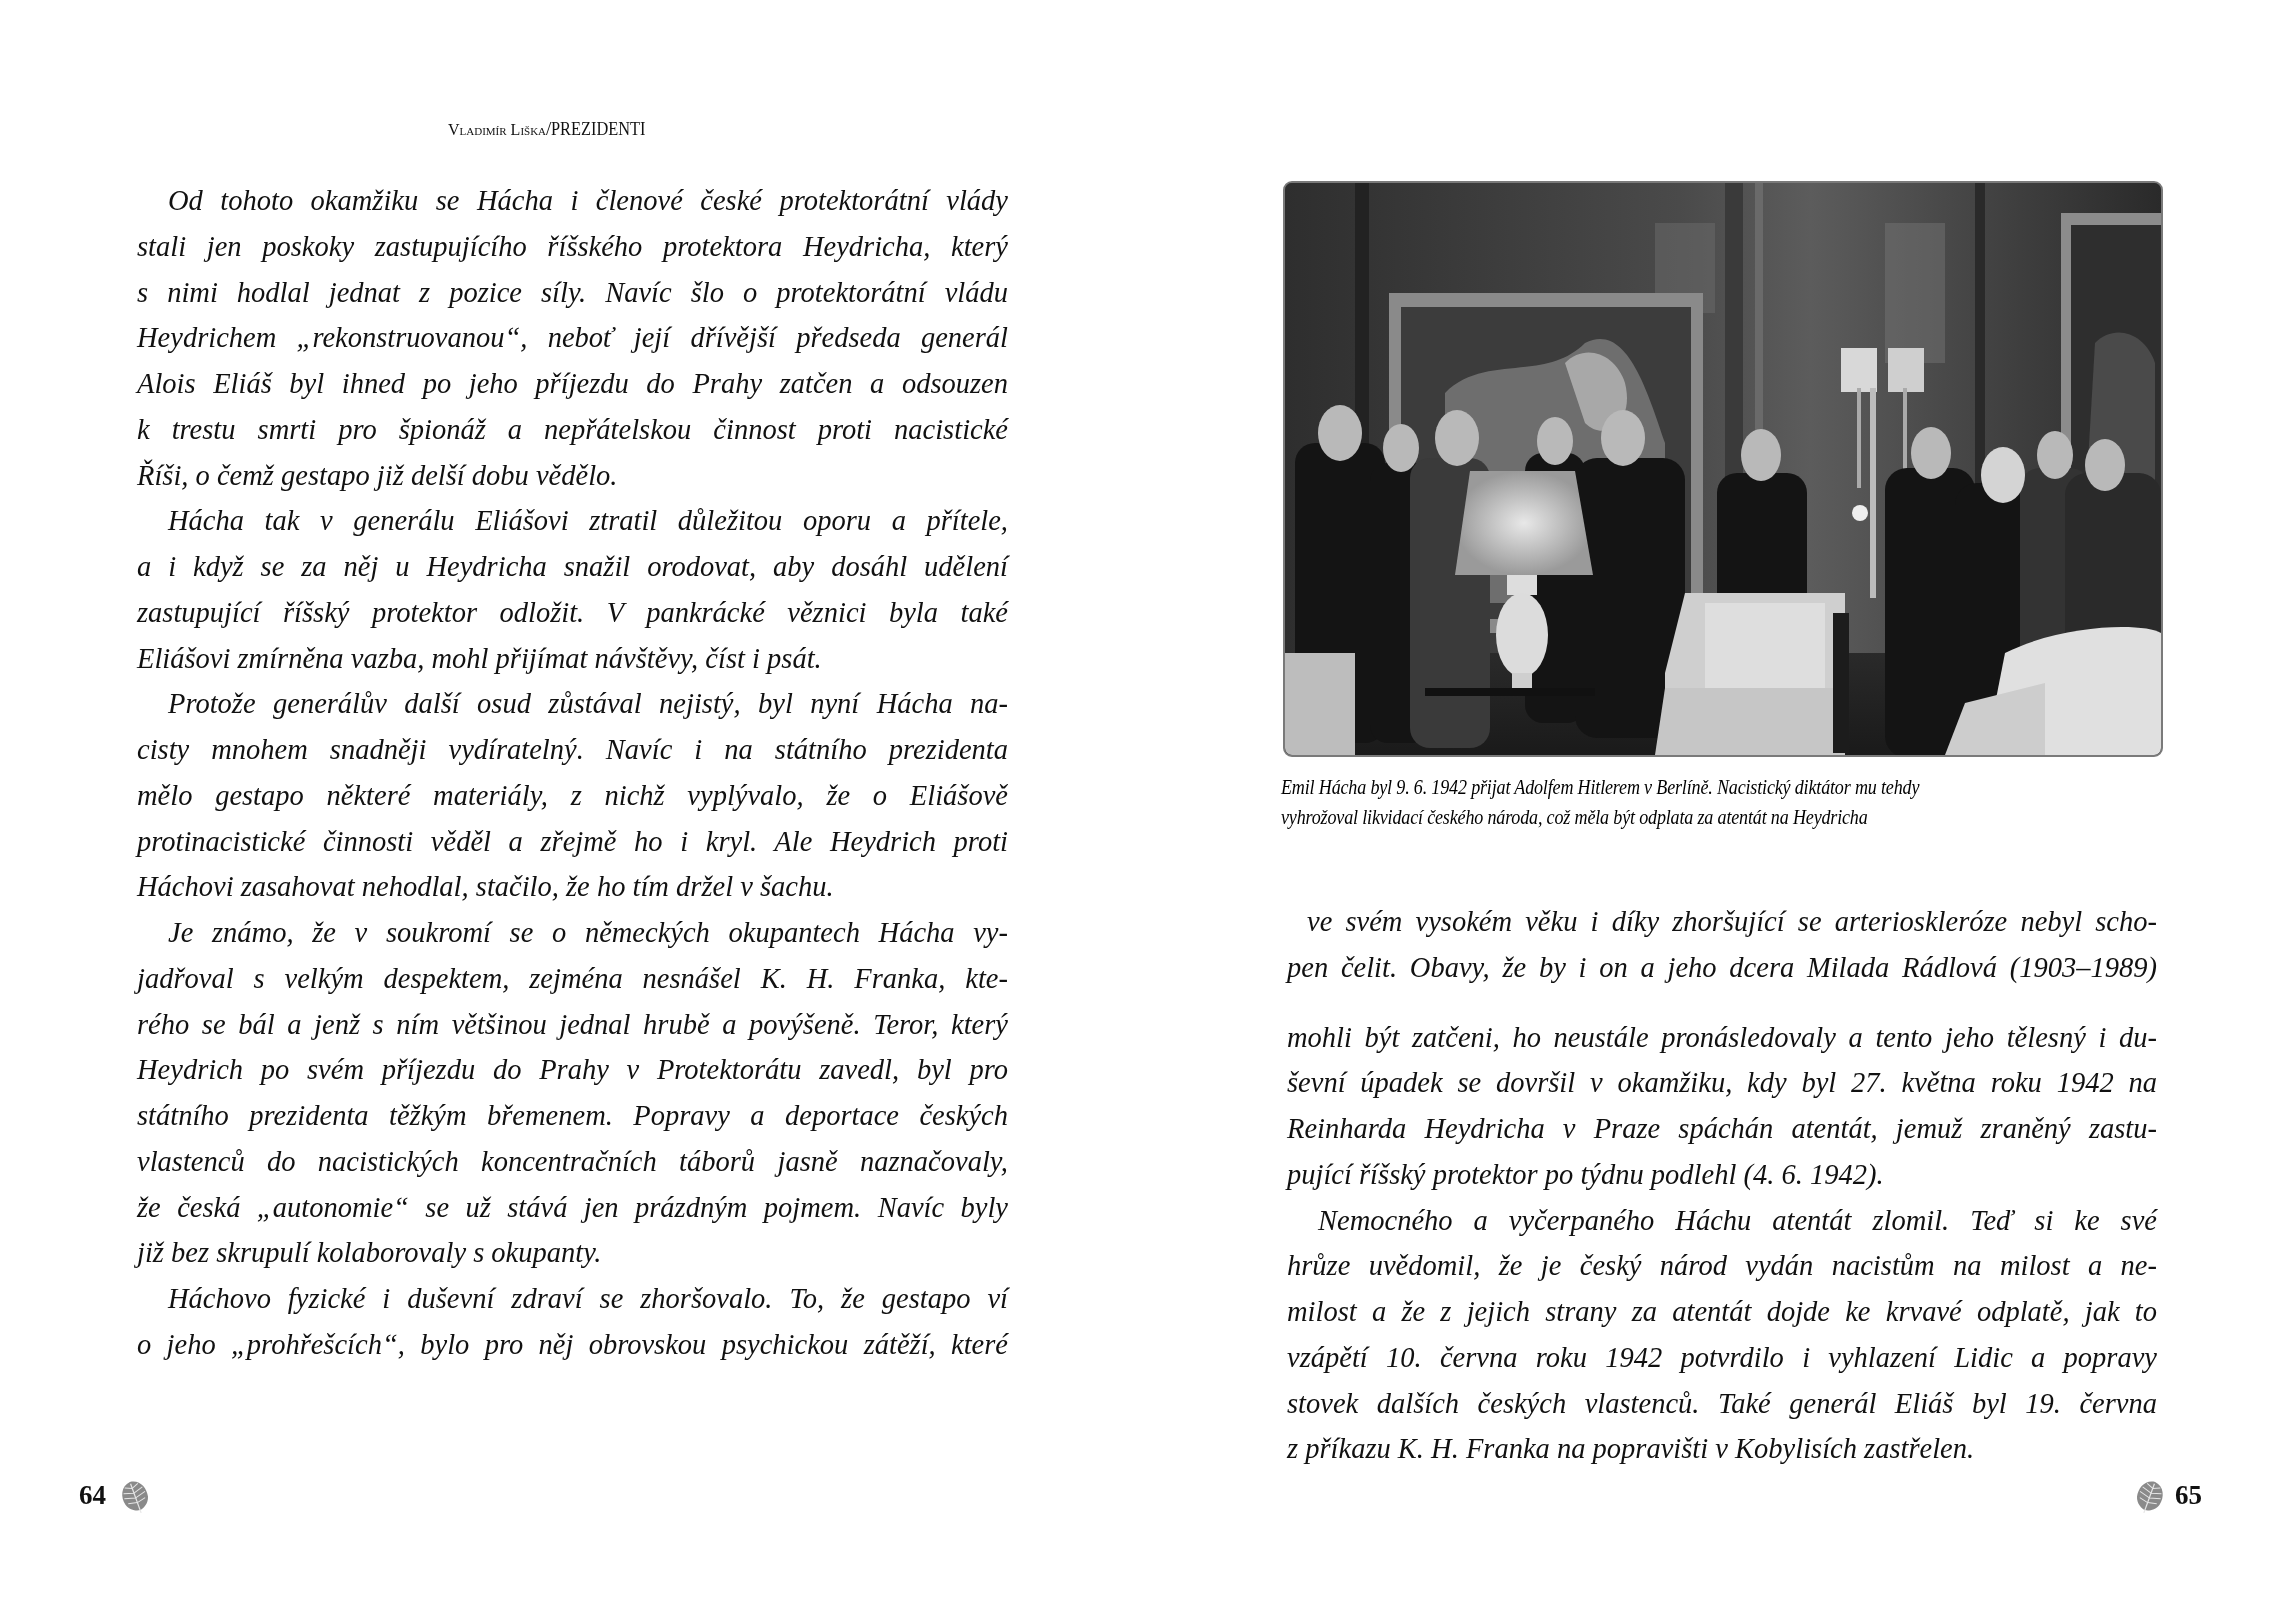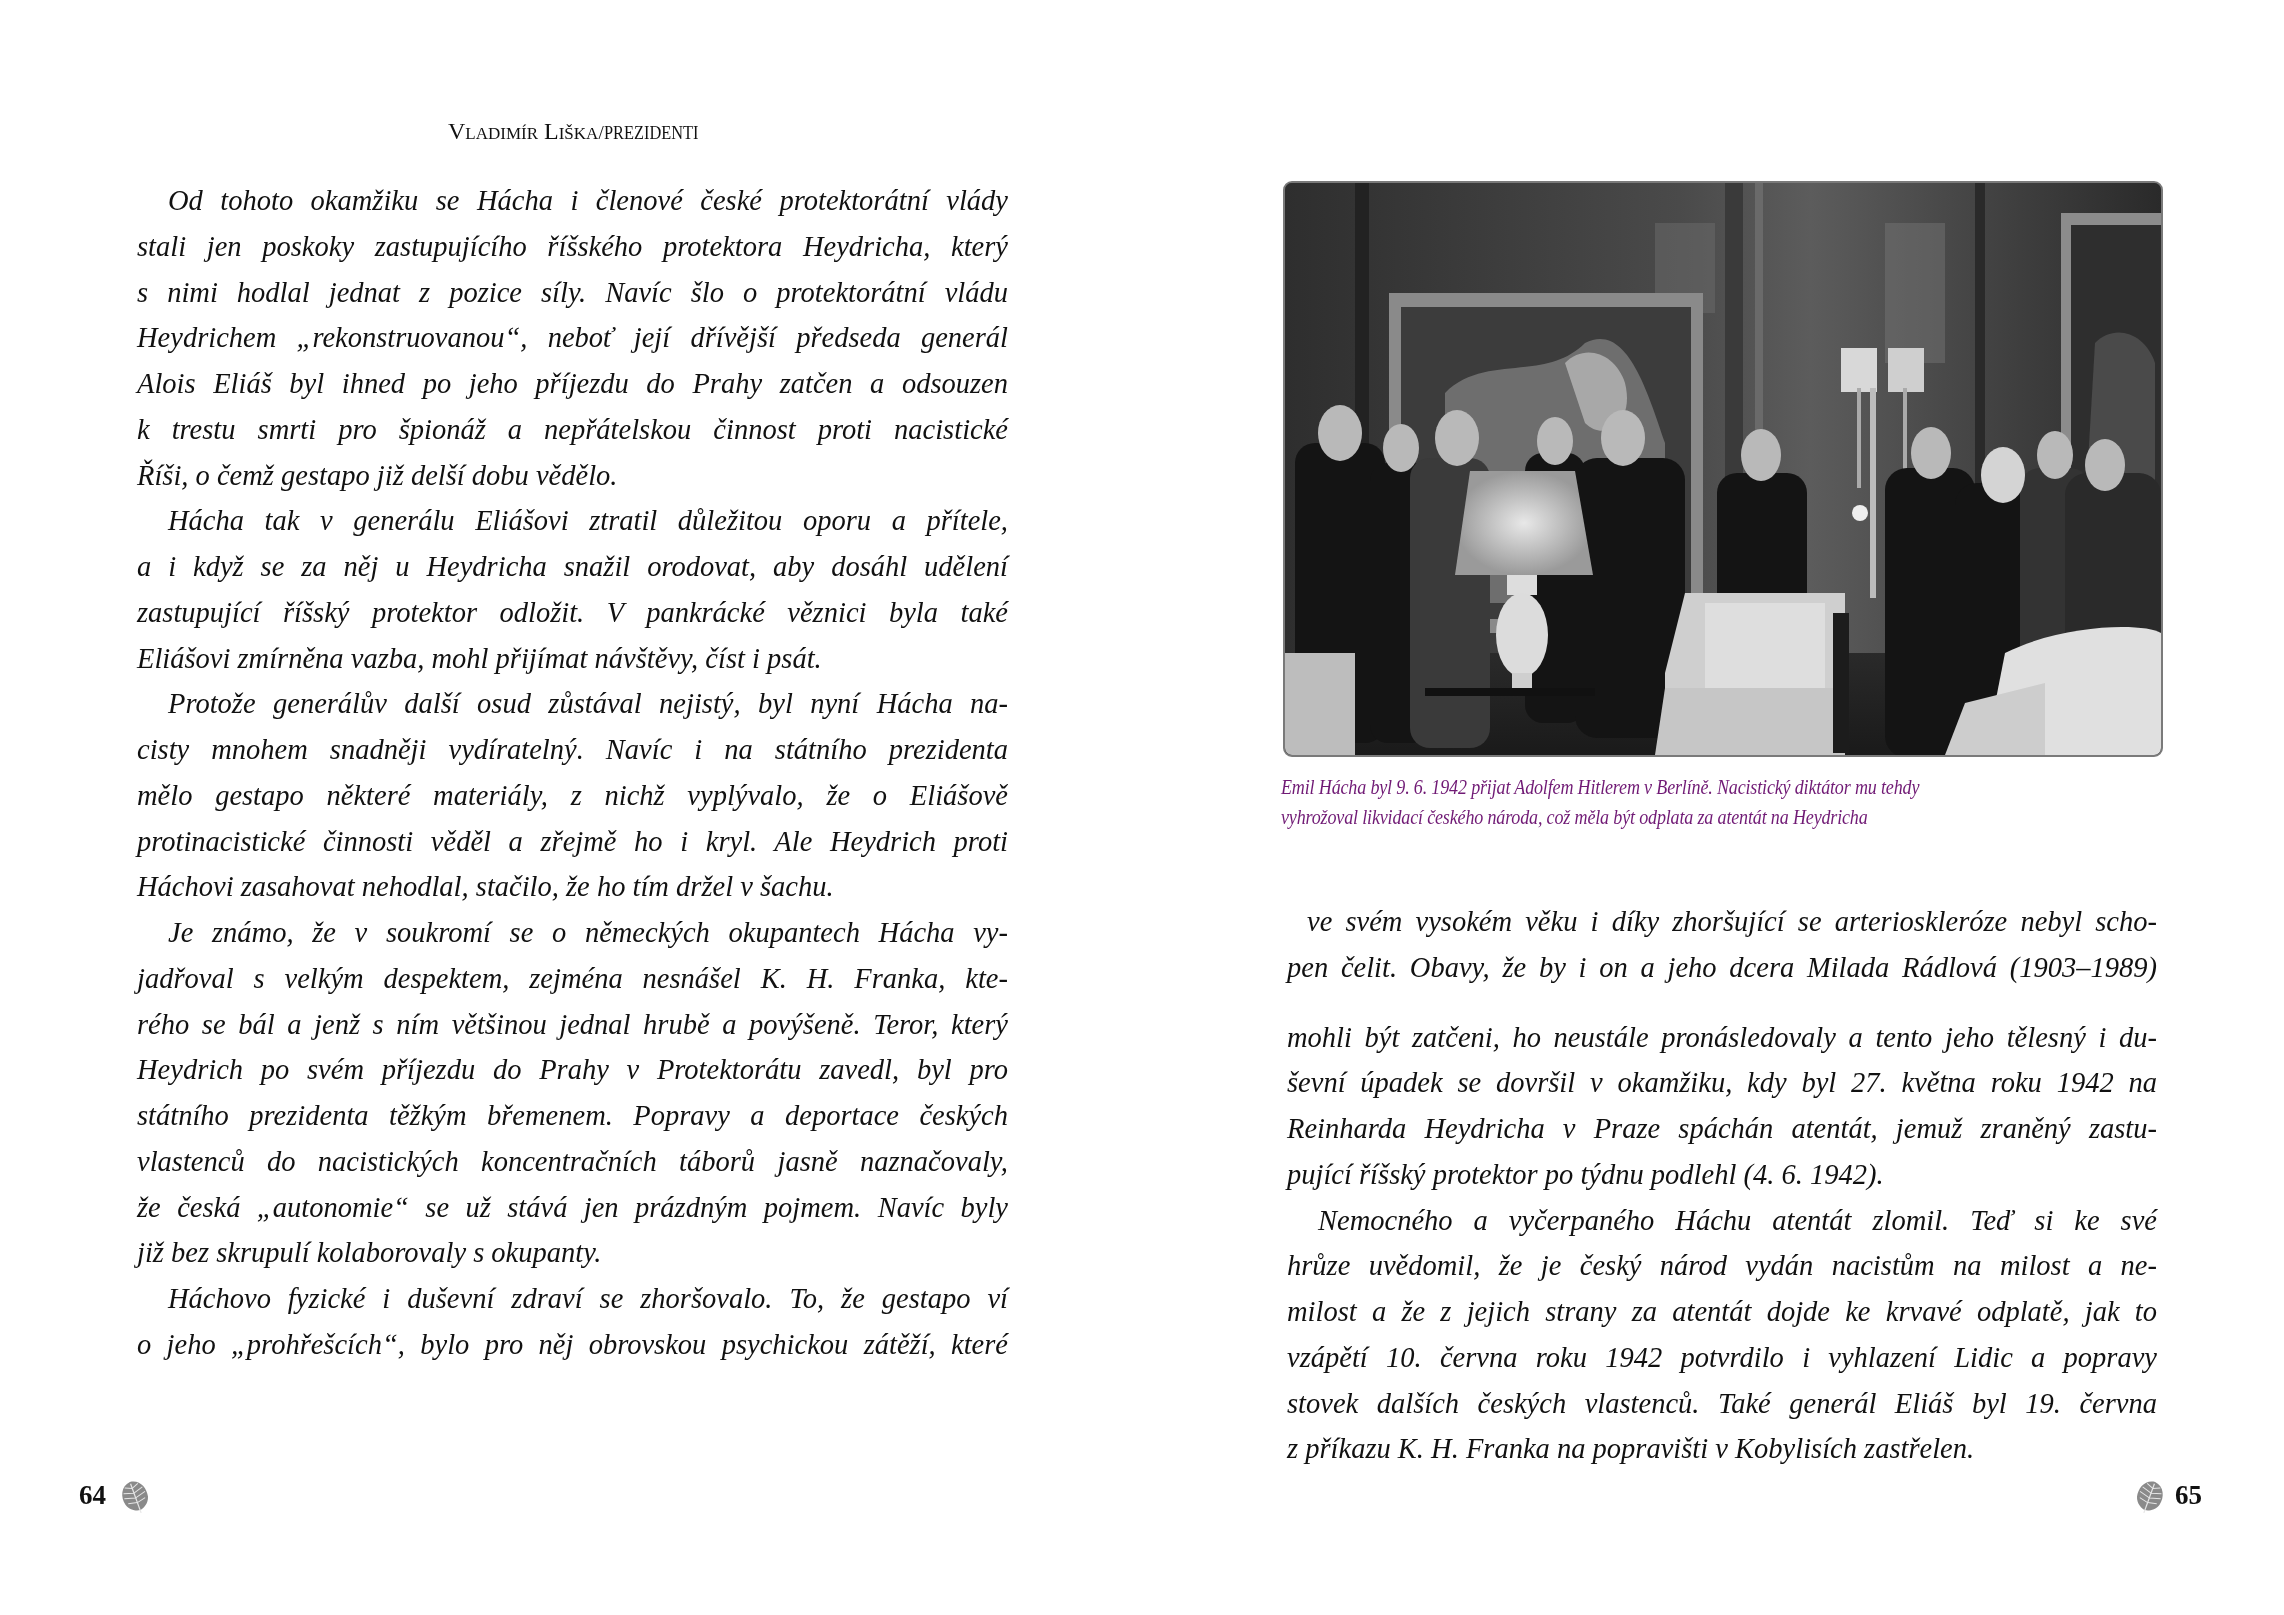--- a/index.html
+++ b/index.html
@@ -2,40 +2,40 @@
 <html><head>
 <meta charset="utf-8">
 <style>
   html, body { margin: 0; padding: 0; background: #ffffff; }
   body { width: 2284px; height: 1615px; position: relative; overflow: hidden;
          font-family: "Liberation Serif", "DejaVu Serif", serif; color: #111; }
   .spread { position: absolute; left: 0; top: 0; width: 2284px; height: 1615px; background: #fff; }
 
   .running-head { position: absolute; left: 448px; top: 118px; width: 240px; height: 26px;
     font-size: 19px; letter-spacing: 0px; white-space: nowrap; color: #111; }
-  .running-head .sc { font-variant: small-caps; font-size: 24px; }
+  .running-head .sc { font-variant: small-caps; font-size: 16px; }
   .running-head .caps { font-size: 19px; transform: scaleX(0.86); display: inline-block; transform-origin: left; }
 
   .column { position: absolute; font-style: italic; }
   .col-left { left: 137px; top: 178px; width: 871px; }
   .col-right { left: 1287px; top: 899px; width: 870px; }
 
   .line { display: block; height: 45.75px; line-height: 45.75px; font-size: 28.5px;
           text-align: justify; text-align-last: justify; white-space: nowrap;
           overflow: visible; }
   .line.indent { padding-left: 31px; }
   .line.last { text-align-last: left; }
 
   .photo { position: absolute; left: 1283px; top: 181px; width: 876px; height: 572px;
            border: 2px solid #7a7a7a; border-radius: 9px; overflow: hidden; background: #3a3a3a; }
   .photo svg { display: block; width: 100%; height: 100%; }
 
   .caption { position: absolute; left: 1281px; top: 772px; width: 880px;
              font-family: "Liberation Serif", serif; font-style: italic; font-size: 21px;
-             line-height: 30px; color: #701a75; }
+             line-height: 30px; color: #000000; }
   .caption .cline { display: block; white-space: nowrap; transform: scaleX(0.86);
                     transform-origin: left center; font-weight: normal; letter-spacing: -0.2px; }
 
   .folio { position: absolute; font-family: "Liberation Serif", serif; font-weight: bold;
            font-size: 27px; line-height: 30px; color: #111; text-align: right; }
   .folio-left { left: 79px; top: 1480px; }
   .folio-right { left: 2175px; top: 1480px; }
   .leaf { position: absolute; width: 32px; height: 34px; }
   .leaf-left { left: 119px; top: 1479px; }
   .leaf-right { left: 2134px; top: 1479px; }

